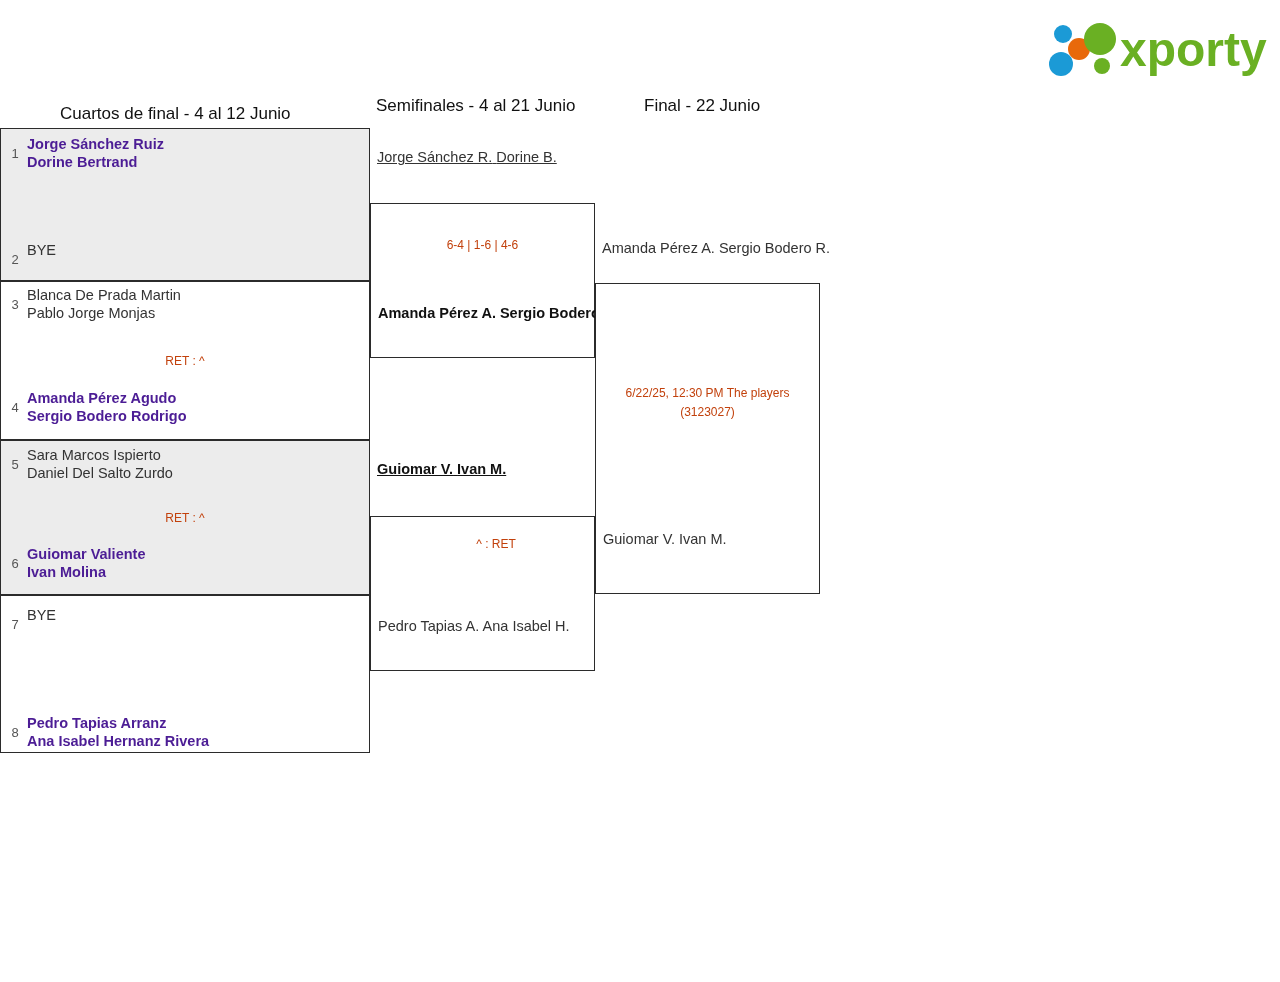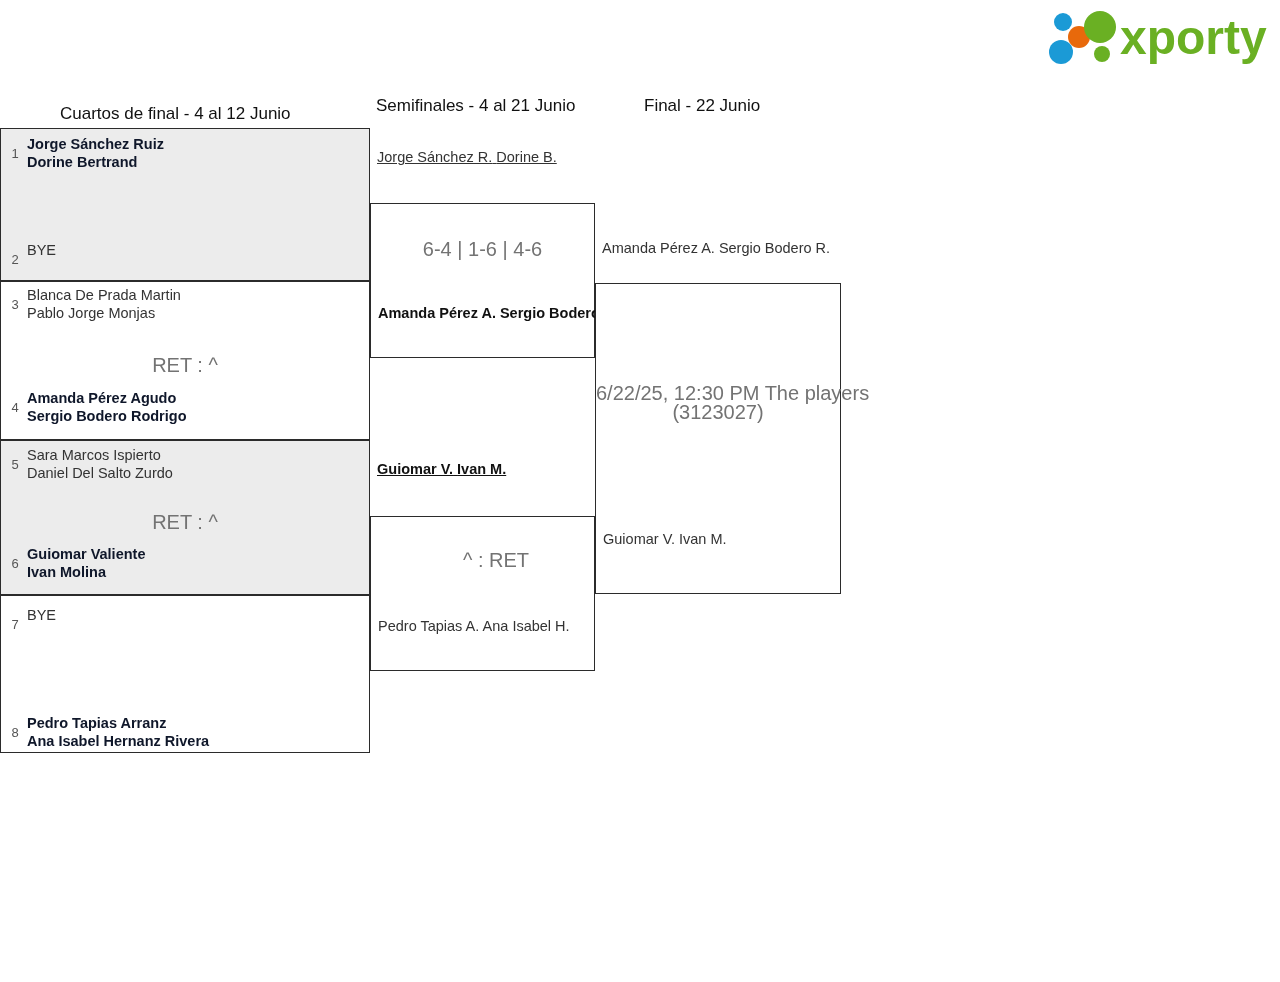--- a/index.html
+++ b/index.html
@@ -13,21 +13,21 @@
   }
   
   #page-title{
     position:absolute;left:0;top:0;width:1000px;
     font-size:25px;line-height:33px;font-weight:700;letter-spacing:-0.2px;
     color:#111111;
     padding-top:3px;
   }
   #page-title .line{display:block;}
   #brand-logo{
-    position:absolute;right:6px;top:4px;width:232px;height:66px;
+    position:absolute;right:6px;top:16px;width:232px;height:66px;
   }
   
   .round-header{
     position:absolute;
     font-size:17px;font-weight:400;color:#111;
     white-space:nowrap;
   }
   #round-header-0{left:60px;top:96px;margin-top:8px;}
   #round-header-1{left:376px;top:96px;text-align:center;}
   #round-header-2{left:644px;top:96px;}
@@ -43,25 +43,25 @@
   .entry .seed{
     position:absolute;left:6px;
     font-size:13px;color:#555;
     width:16px;text-align:center;
   }
   .entry .names{
     position:absolute;
     white-space:nowrap;
   }
   .entry .names .nm{display:block;}
-  .entry.winner .names{font-weight:700;color:#0f172a;}
+  .entry.winner .names{font-weight:700;color:#4c1d95;}
   .score{
     position:absolute;left:0;right:0;
     text-align:center;
-    font-size:20px;color:#737373;
+    font-size:12px;color:#c2410c;
     white-space:nowrap;
   }
   .score.info{line-height:19px;}
 
   
   .r1{
     left:0;width:370px;
     border:1px solid #2b2b2b;
   }
   .r1.shade{background:#ececec;}
@@ -93,21 +93,21 @@
   .r2bot .names{white-space:nowrap;}
   .r2bot.winner .names{font-weight:700;color:#111;}
 
   #sf1-top{top:148px;height:40px;}
   #match-sf1{top:203px;height:155px;}
   #sf2-top{top:460px;height:40px;}
   #match-sf2{top:516px;height:155px;}
 
   
   .r3box{
-    left:595px;width:246px;
+    left:595px;width:225px;
     border:1px solid #2b2b2b;
     background:#ffffff;
   }
   .r3top{
     position:absolute;left:595px;width:225px;
     font-size:14.5px;line-height:18px;color:#333;
   }
   .r3top .names{position:absolute;left:7px;top:0;white-space:nowrap;}
   .r3bot{
     position:absolute;left:7px;right:0;
@@ -227,21 +227,21 @@
   </div>
 </div>
 
 <div class="r2top winner" id="sf2-top">
   <span class="names">
     <span class="nm">Guiomar V.</span>
     <span class="nm">Ivan M.</span>
   </span>
 </div>
 <div class="match r2box" id="match-sf2">
-  <div class="score" style="top:32px;padding-left:27px;">^ : RET</div>
+  <div class="score" style="top:20px;padding-left:27px;">^ : RET</div>
   <div class="r2bot" style="top:100px;">
     <span class="names">
       <span class="nm">Pedro Tapias A.</span>
       <span class="nm">Ana Isabel H.</span>
     </span>
   </div>
 </div>
 
 <div class="r3top" id="fin-top">
   <span class="names">

